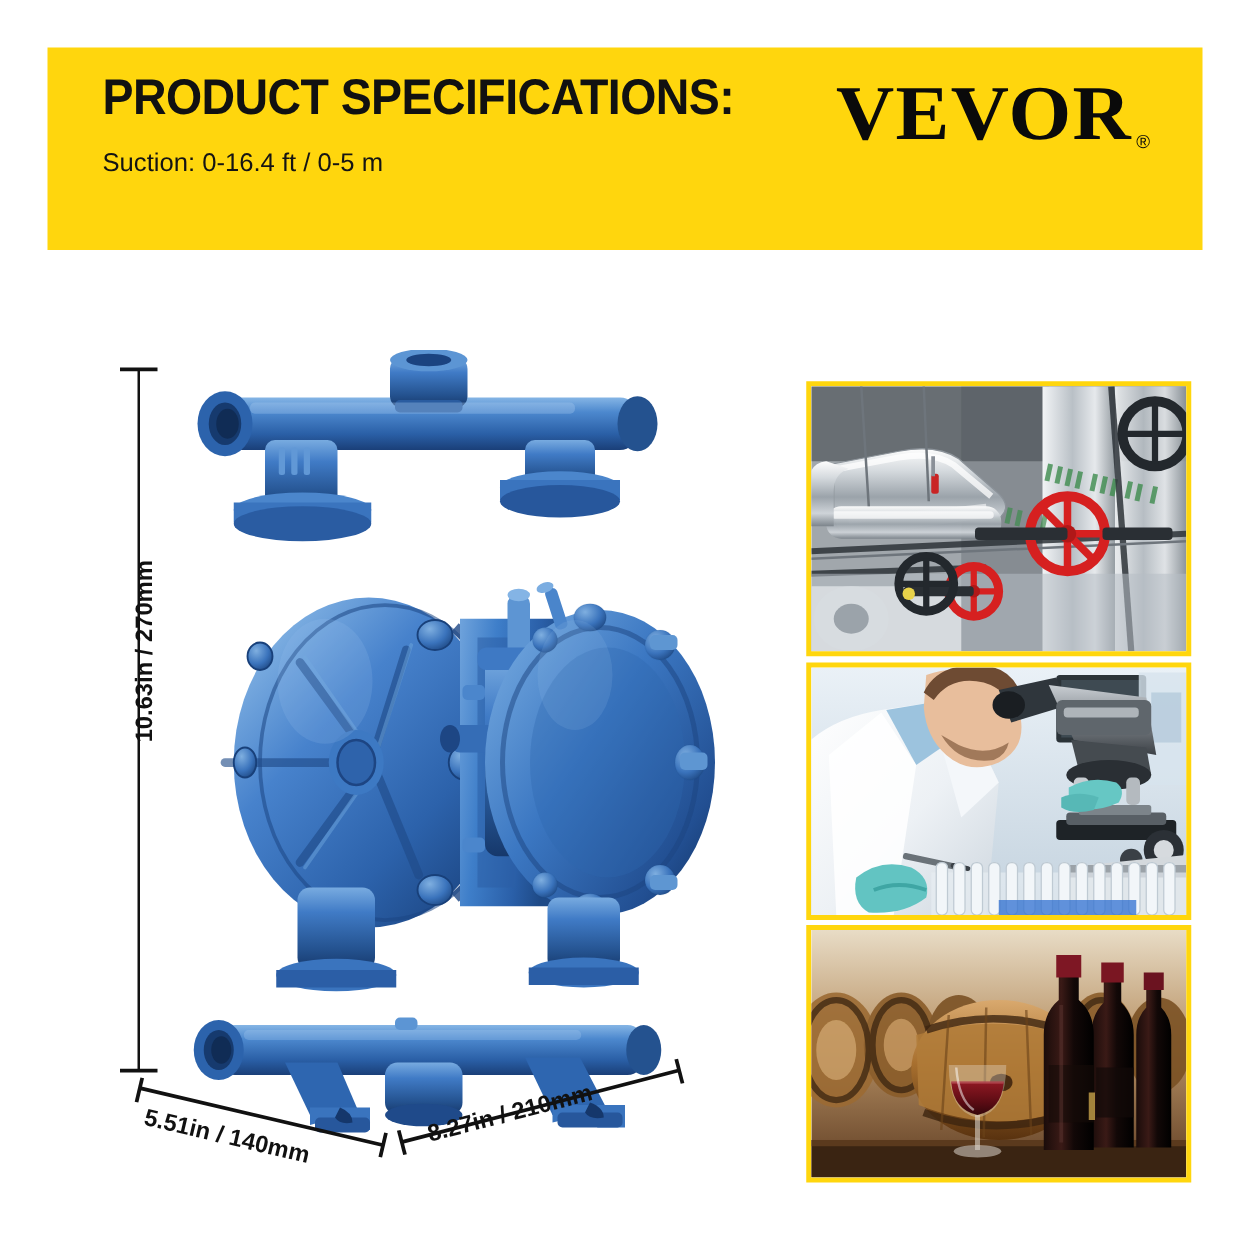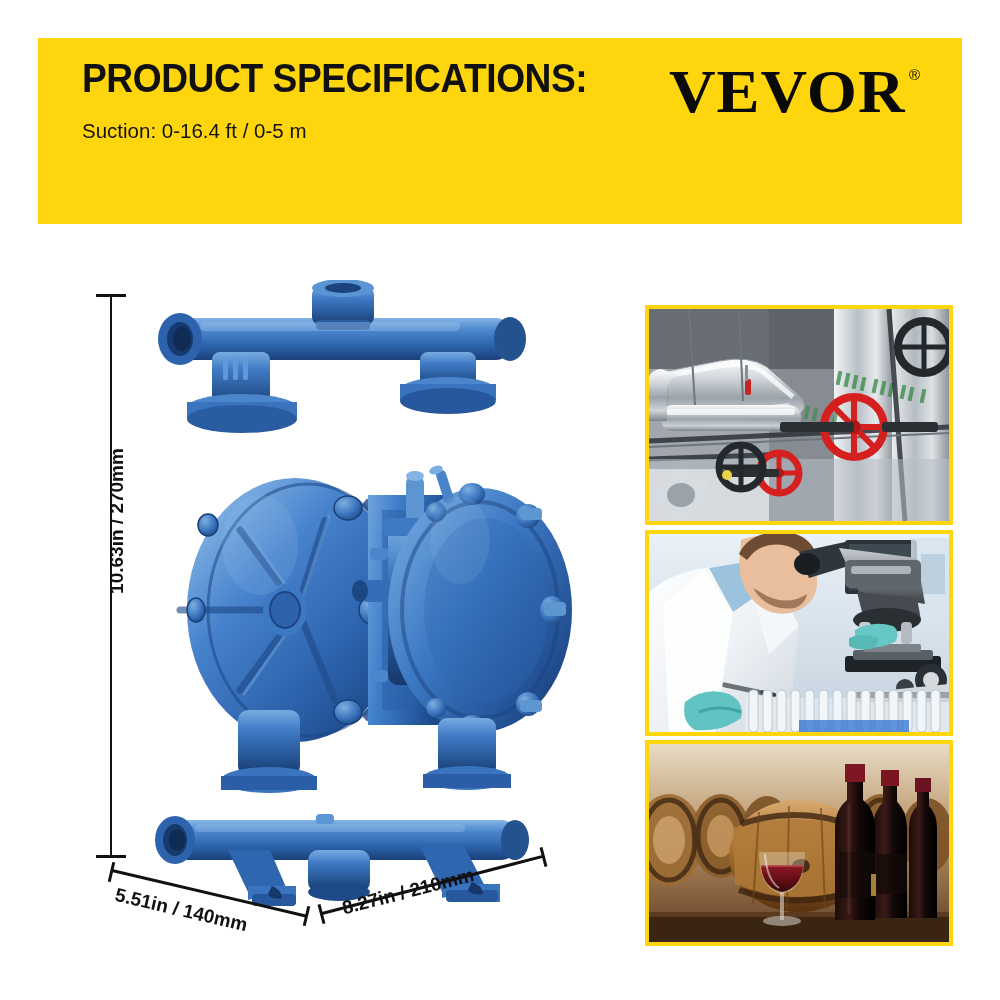--- a/index.html
+++ b/index.html
@@ -7,42 +7,42 @@
     width:1000px;height:1000px;
     background:#ffffff;
     font-family:"Liberation Sans", sans-serif;
     overflow:hidden;
     position:relative;
   }
   .page{position:absolute;inset:0;width:1000px;height:1000px;}
 
   
   .banner{
-    position:absolute;left:38px;top:38px;width:924px;height:186px;
+    position:absolute;left:38px;top:38px;width:924px;height:162px;
     background:#FFD60D;
   }
   .banner-title{
     position:absolute;left:44px;top:18px;
     font-size:40px;font-weight:bold;color:#111111;
     letter-spacing:-0.5px;
     font-family:"Liberation Sans Narrow","Liberation Sans",sans-serif;
     transform:scaleX(0.93);transform-origin:left center;
     white-space:nowrap;
   }
   .banner-line{
     position:absolute;left:44px;
     font-size:20.5px;color:#141414;white-space:nowrap;
   }
   .banner-line.l1{top:81px;}
   .banner-line.l2{top:110px;}
 
   
   .logo{
     position:absolute;right:42px;top:22px;
-    display:flex;align-items:flex-start;
+    display:flex;align-items:flex-end;
   }
   .logo-word{
     font-family:"Liberation Serif","DejaVu Serif",serif;
     font-weight:bold;font-size:62px;color:#0a0a0a;
     letter-spacing:1px;line-height:1;
     transform:scaleX(1.04);transform-origin:right center;
   }
   .logo-reg{
     font-family:"Liberation Sans",sans-serif;
     font-size:15px;color:#0a0a0a;margin-left:3px;margin-top:6px;

